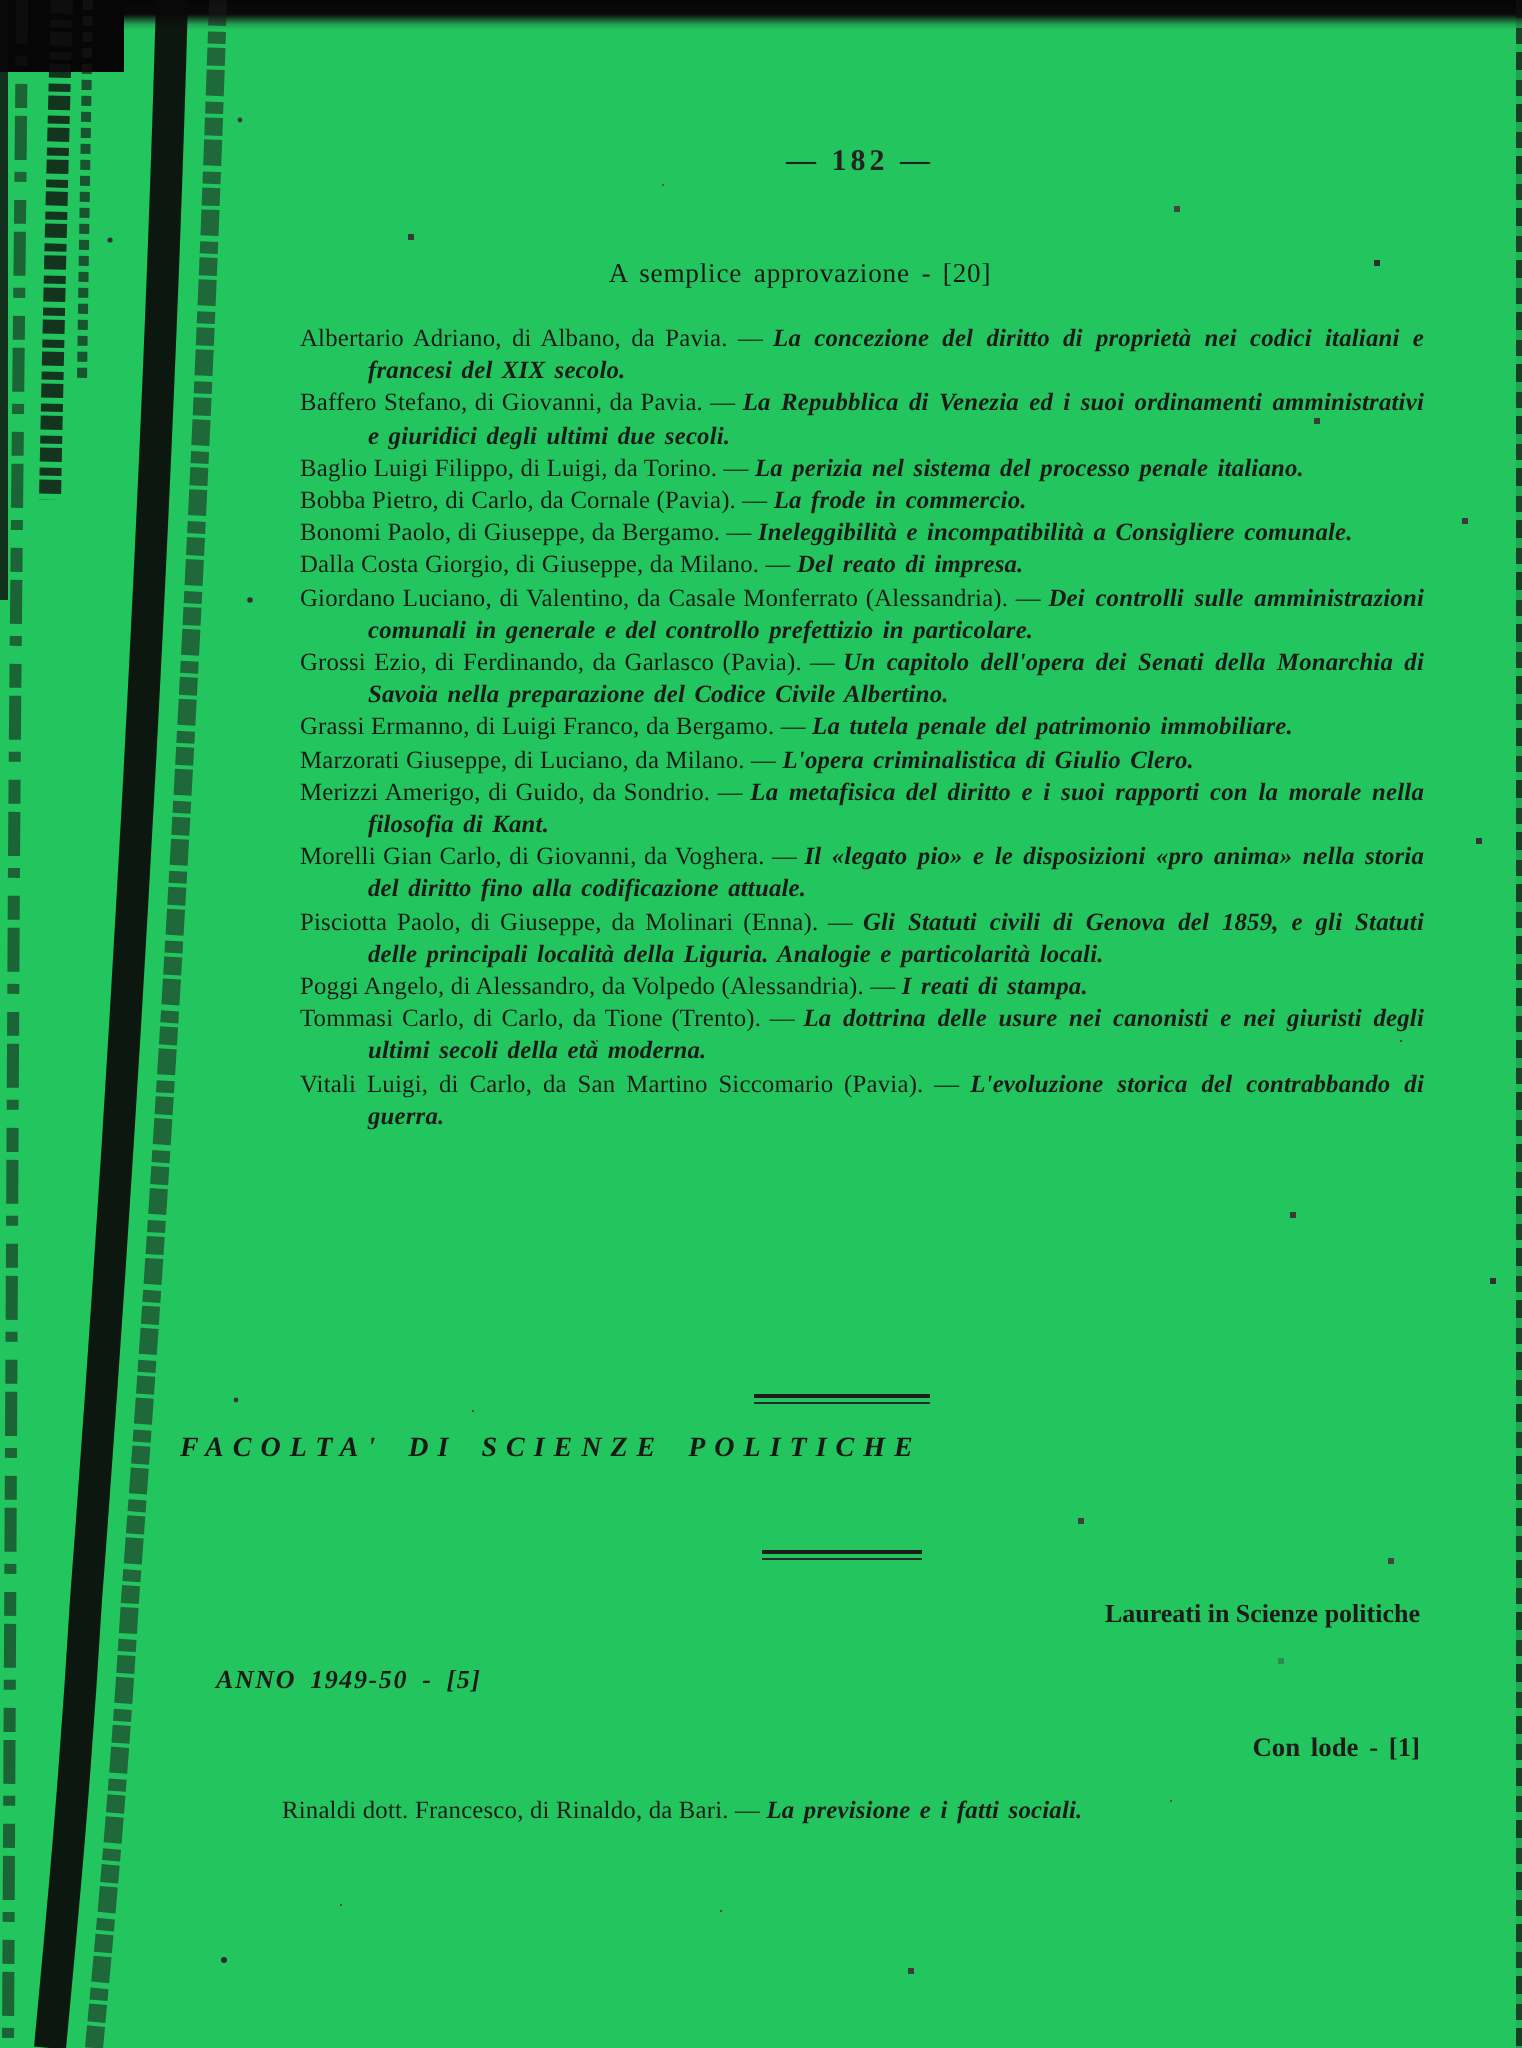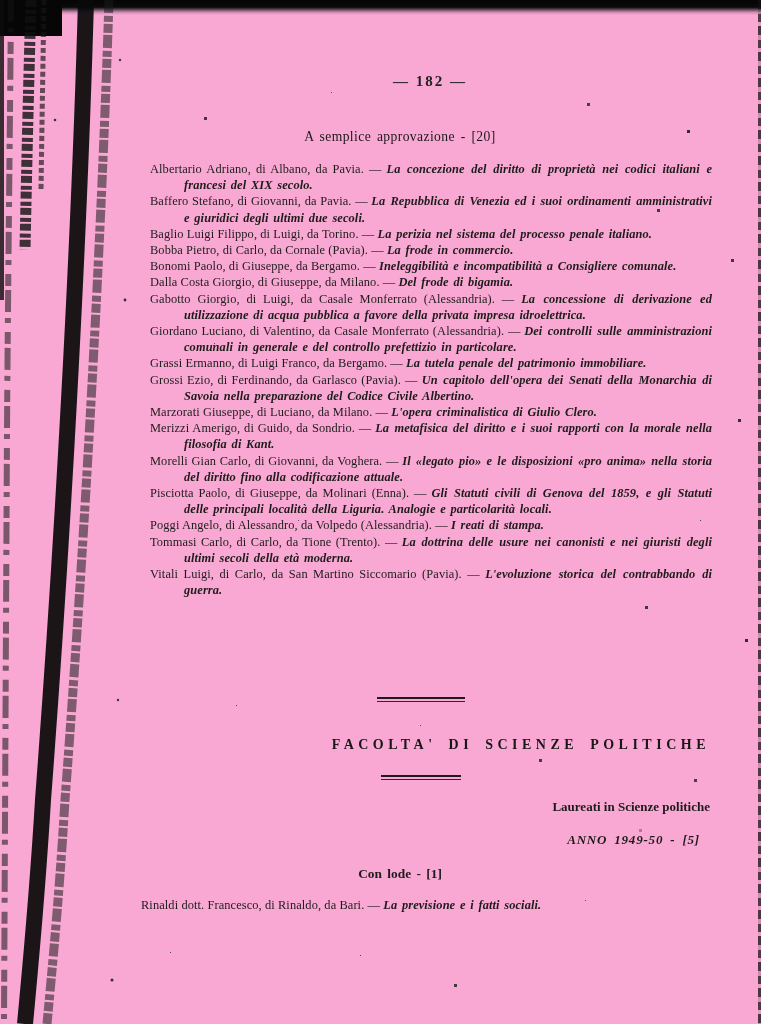--- a/index.html
+++ b/index.html
@@ -1,18 +1,18 @@
 <!DOCTYPE html>
 <html><head>
 <meta charset="utf-8">
 <style>
   html,body{margin:0;padding:0;background:#ffffff;}
   .page{
     position:relative;width:761px;height:1024px;overflow:hidden;
-    background:#f9a8d4;
+    background:#22c55e;
     font-family:"Liberation Serif","DejaVu Serif",serif;
     color:#1d1c1a;
   }
   
   .top-band{
     position:absolute;top:0;left:0;width:761px;height:15px;
     background:linear-gradient(to bottom,#050505 0%,#0a0a0a 48%,rgba(20,20,20,.55) 68%,rgba(40,40,40,.22) 82%,rgba(0,0,0,0) 100%);
   }
   .right-edge{
     position:absolute;top:0;right:0;width:3px;height:1024px;opacity:.75;
@@ -44,33 +44,33 @@
   }
   .entry{margin:0;padding-left:34px;text-indent:-34px;}
   .entry .thesis{font-style:italic;font-weight:bold;word-spacing:1.5px;}
   .divider{
     position:absolute;height:2px;
     border-top:2px solid #1c1c1a;border-bottom:1px solid #2a2a28;
   }
   .divider-1{top:697px;left:377px;width:88px;}
   .divider-2{top:775px;left:381px;width:80px;}
   .faculty-title{
-    position:absolute;top:737px;left:90px;width:620px;text-align:right;
-    font-size:14px;font-weight:bold;letter-spacing:4.5px;word-spacing:4px;color:#181816;
+    position:absolute;top:717px;left:90px;width:620px;text-align:left;
+    font-size:14px;font-weight:bold;letter-spacing:4.5px;word-spacing:4px;color:#181816;font-style:italic;
   }
   .subsection-title{
     position:absolute;top:799px;left:90px;width:620px;text-align:right;
     font-size:13px;font-weight:bold;
   }
   .year-heading{
-    position:absolute;top:832px;left:80px;width:620px;text-align:right;
+    position:absolute;top:832px;left:108px;width:620px;text-align:left;
     font-size:13px;font-style:italic;font-weight:bold;letter-spacing:.8px;word-spacing:3px;
   }
   .honors-heading{
-    position:absolute;top:866px;left:90px;width:620px;text-align:center;
+    position:absolute;top:866px;left:90px;width:620px;text-align:right;
     font-size:13.4px;font-weight:bold;word-spacing:2px;
   }
   .honors-list{
     position:absolute;top:897px;left:141px;width:575px;
     font-size:12.4px;line-height:16.2px;letter-spacing:.1px;
   }
 </style>
 </head>
 <body>
 
@@ -96,25 +96,24 @@
 
   <div class="page-number">— 182 —</div>
   <div class="section-heading">A semplice approvazione - [20]</div>
 
   <div class="graduates-list">
     <p class="entry"><span>Albertario Adriano, di Albano, da Pavia. — </span><span class="thesis">La concezione del diritto di proprietà nei codici italiani e francesi del XIX secolo.</span></p>
     <p class="entry"><span>Baffero Stefano, di Giovanni, da Pavia. — </span><span class="thesis">La Repubblica di Venezia ed i suoi ordinamenti amministrativi e giuridici degli ultimi due secoli.</span></p>
     <p class="entry"><span>Baglio Luigi Filippo, di Luigi, da Torino. — </span><span class="thesis">La perizia nel sistema del processo penale italiano.</span></p>
     <p class="entry"><span>Bobba Pietro, di Carlo, da Cornale (Pavia). — </span><span class="thesis">La frode in commercio.</span></p>
     <p class="entry"><span>Bonomi Paolo, di Giuseppe, da Bergamo. — </span><span class="thesis">Ineleggibilità e incompatibilità a Consigliere comunale.</span></p>
-    <p class="entry"><span>Dalla Costa Giorgio, di Giuseppe, da Milano. — </span><span class="thesis">Del frode di bigamia.</span></p>
-    <p class="entry"><span>Gabotto Giorgio, di Luigi, da Casale Monferrato (Alessandria). — </span><span class="thesis">La concessione di derivazione ed utilizzazione di acqua pubblica a favore della privata impresa idroelettrica.</span></p>
+    <p class="entry"><span>Dalla Costa Giorgio, di Giuseppe, da Milano. — </span><span class="thesis">Del reato di impresa.</span></p>
     <p class="entry"><span>Giordano Luciano, di Valentino, da Casale Monferrato (Alessandria). — </span><span class="thesis">Dei controlli sulle amministrazioni comunali in generale e del controllo prefettizio in particolare.</span></p>
+    <p class="entry"><span>Grossi Ezio, di Ferdinando, da Garlasco (Pavia). — </span><span class="thesis">Un capitolo dell'opera dei Senati della Monarchia di Savoia nella preparazione del Codice Civile Albertino.</span></p>
     <p class="entry"><span>Grassi Ermanno, di Luigi Franco, da Bergamo. — </span><span class="thesis">La tutela penale del patrimonio immobiliare.</span></p>
-    <p class="entry"><span>Grossi Ezio, di Ferdinando, da Garlasco (Pavia). — </span><span class="thesis">Un capitolo dell'opera dei Senati della Monarchia di Savoia nella preparazione del Codice Civile Albertino.</span></p>
     <p class="entry"><span>Marzorati Giuseppe, di Luciano, da Milano. — </span><span class="thesis">L'opera criminalistica di Giulio Clero.</span></p>
     <p class="entry"><span>Merizzi Amerigo, di Guido, da Sondrio. — </span><span class="thesis">La metafisica del diritto e i suoi rapporti con la morale nella filosofia di Kant.</span></p>
     <p class="entry"><span>Morelli Gian Carlo, di Giovanni, da Voghera. — </span><span class="thesis">Il «legato pio» e le disposizioni «pro anima» nella storia del diritto fino alla codificazione attuale.</span></p>
     <p class="entry"><span>Pisciotta Paolo, di Giuseppe, da Molinari (Enna). — </span><span class="thesis">Gli Statuti civili di Genova del 1859, e gli Statuti delle principali località della Liguria. Analogie e particolarità locali.</span></p>
     <p class="entry"><span>Poggi Angelo, di Alessandro, da Volpedo (Alessandria). — </span><span class="thesis">I reati di stampa.</span></p>
     <p class="entry"><span>Tommasi Carlo, di Carlo, da Tione (Trento). — </span><span class="thesis">La dottrina delle usure nei canonisti e nei giuristi degli ultimi secoli della età moderna.</span></p>
     <p class="entry"><span>Vitali Luigi, di Carlo, da San Martino Siccomario (Pavia). — </span><span class="thesis">L'evoluzione storica del contrabbando di guerra.</span></p>
   </div>
 
   <div class="divider divider-1"></div>

